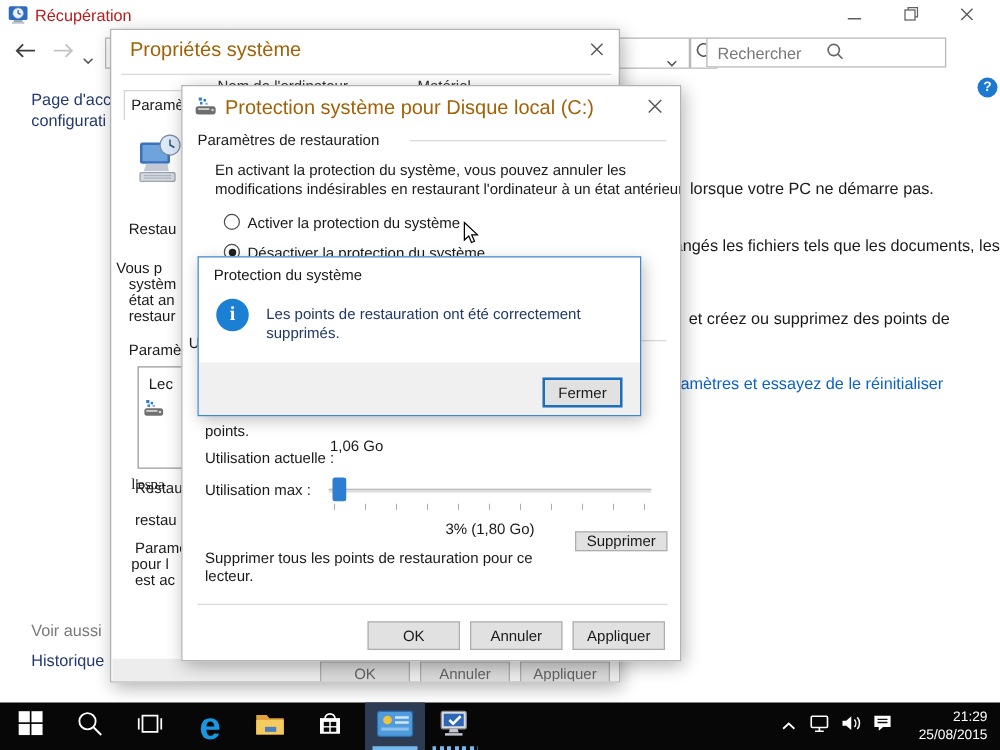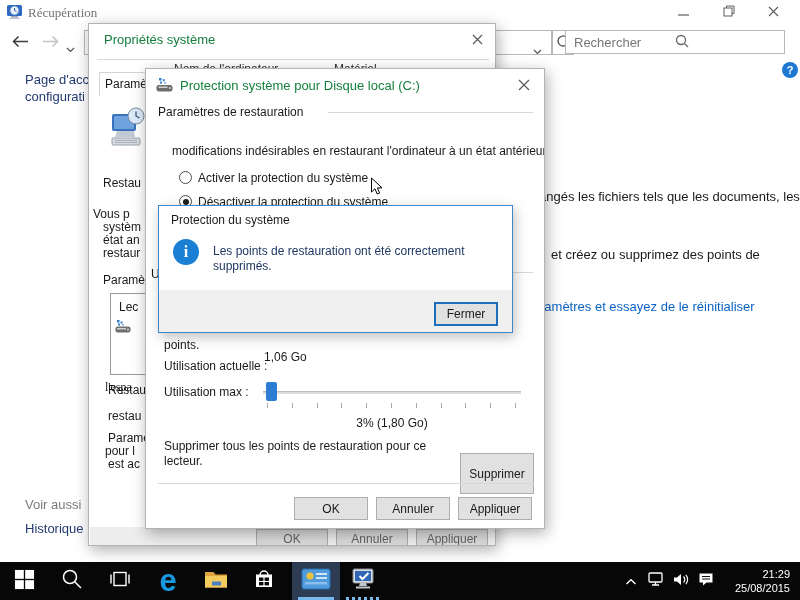--- a/index.html
+++ b/index.html
@@ -6,21 +6,21 @@
   *{box-sizing:border-box;}
   #screen{position:relative;width:800px;height:600px;background:#fff;overflow:hidden;
           font-family:"Liberation Sans",sans-serif;cursor:default;}
   .ab{position:absolute;}
   .tx{position:absolute;white-space:nowrap;font-size:12px;line-height:15px;color:#1a1a1a;}
   .tx13{font-size:13px;line-height:17px;}
   .navlink{color:#223a70;}
   .bluelink{color:#0b63c5;}
   .dlg{position:absolute;background:#fff;border:1px solid #b3b3b3;
        box-shadow:2px 4px 14px rgba(0,0,0,.32);overflow:hidden;}
-  .dlgtitle{position:absolute;white-space:nowrap;font-size:13px;color:#15803d;}
+  .dlgtitle{position:absolute;white-space:nowrap;font-size:16px;color:#a16207;}
   .closebox{position:absolute;width:24px;height:20px;display:flex;align-items:center;justify-content:center;}
   .btn{position:absolute;display:flex;align-items:center;justify-content:center;
        background:#e1e1e1;border:1px solid #adadad;font-size:12px;color:#1a1a1a;}
   .btn-dim{background:#d6d6d6;border-color:#9f9f9f;color:#4a4a4a;opacity:.85;}
   .radio{position:absolute;width:13px;height:13px;border:1px solid #4c4c4c;border-radius:50%;
          background:#fff;display:flex;align-items:center;justify-content:center;}
   .radio.on::after{content:"";width:6px;height:6px;border-radius:50%;background:#1f1f1f;}
   .hline{position:absolute;height:1px;background:#d8d8d8;}
   .capbtn{position:absolute;width:30px;height:22px;display:flex;align-items:center;justify-content:center;}
   .searchbox{position:absolute;border:1px solid #b8b8b8;background:#fff;display:flex;
@@ -59,21 +59,21 @@
 
     <span class="ab" style="left:6px;top:4px;">
       <svg width="18" height="16" viewBox="0 0 18 16">
           <rect x="1" y="1" width="15" height="11" rx="1.5" fill="#2e6bc0"></rect>
           <circle cx="8.5" cy="6.5" r="4.2" fill="#eaf2fb" stroke="#88a8cc" stroke-width="0.5"></circle>
           <path d="M8.5 4 V6.5 L10.5 7.5" stroke="#2a5d9e" fill="none" stroke-width="1"></path>
           <rect x="5" y="12" width="7" height="1.6" fill="#9aa7b8"></rect>
           <rect x="3.5" y="13.6" width="10" height="1.4" fill="#b9c4d2"></rect>
         </svg>
     </span>
-    <span class="tx tx13" style="left:28px;top:4px;color:#737373;font-family:Liberation Serif, serif;">Récupération</span>
+    <span class="tx tx13" style="left:28px;top:4px;color:#b91c1c;">Récupération</span>
 
     <span class="capbtn" style="left:668px;top:0;">
       <svg width="11" height="11">
           <path d="M0 9 H11" stroke="#5f5f5f" stroke-width="1.2"></path>
         </svg>
     </span>
     <span class="capbtn" style="left:714px;top:0;">
       <svg width="12" height="12" viewBox="0 0 12 12">
           <rect x="1" y="3" width="8" height="8" fill="none" stroke="#5f5f5f"></rect>
           <path d="M3.5 3 V1 H11 V8.5 H9" fill="none" stroke="#5f5f5f"></path>
@@ -110,37 +110,38 @@
     </div>
     <div class="ab" style="left:552px;top:30px;width:22px;height:25px;border:1px solid #b8b8b8;display:flex;align-items:center;justify-content:center;">
       <span>
         <svg width="14" height="14" viewBox="0 0 14 14">
             <path d="M12 7 a5 5 0 1 1 -1.6 -3.7" stroke="#555" fill="none" stroke-width="1.3"></path>
             <path d="M12.5 1 V4.5 H9" stroke="#555" fill="none" stroke-width="1.3"></path>
           </svg>
       </span>
     </div>
 
-    <div class="searchbox" style="left:565px;top:30px;width:220px;height:24px;">
+    <div class="searchbox" style="left:565px;top:30px;width:192px;height:24px;">
       <span>Rechercher</span>
       <span>
         <svg width="14" height="14">
             <circle cx="6" cy="6" r="4.5" stroke="#666" fill="none" stroke-width="1.3"></circle>
             <path d="M9.5 9.5 L13 13" stroke="#666" stroke-width="1.3"></path>
           </svg>
       </span>
     </div>
 
     <span class="helpdot" style="left:782px;top:62px;">?</span>
 
     <span class="tx tx13 navlink" style="left:25px;top:71px;">Page d'acc</span>
     <span class="tx tx13 navlink" style="left:25px;top:88px;">configurati</span>
     <span class="tx tx13" style="left:25px;top:496px;color:#7a7a7a;">Voir aussi</span>
     <span class="tx tx13 navlink" style="left:25px;top:520px;">Historique</span>
 
+    <span class="tx tx13" style="left:552px;top:142px;">lorsque votre PC ne démarre pas.</span>
     <span class="tx tx13" style="left:539px;top:188px;">angés les fichiers tels que les documents, les</span>
     <span class="tx tx13" style="left:551px;top:246px;">et créez ou supprimez des points de</span>
     <span class="tx tx13 bluelink" style="left:540px;top:298px;">ramètres et essayez de le réinitialiser</span>
   </div>
 
   <div class="dlg" style="left:88px;top:23px;width:408px;height:523px;z-index:10;">
     <span class="dlgtitle" style="left:15px;top:8px;">Propriétés système</span>
     <span class="closebox" style="left:376px;top:5px;">
       <svg width="11" height="11">
           <path d="M1 1 L10 10 M10 1 L1 10" stroke="#5a5a5a" stroke-width="1.2"></path>
@@ -226,20 +227,21 @@
     <span class="dlgtitle" style="left:34px;top:9px;">Protection système pour Disque local (C:)</span>
     <span class="closebox" style="left:366px;top:6px;">
       <svg width="12" height="12">
           <path d="M1 1 L11 11 M11 1 L1 11" stroke="#5a5a5a" stroke-width="1.2"></path>
         </svg>
     </span>
 
     <span class="tx" style="left:12px;top:36px;">Paramètres de restauration</span>
     <div class="hline" style="left:182px;top:43px;width:205px;"></div>
 
+    <span class="tx" style="left:26px;top:60px;">En activant la protection du système, vous pouvez annuler les</span>
     <span class="tx" style="left:26px;top:75px;">modifications indésirables en restaurant l'ordinateur à un état antérieur.</span>
 
     <span class="radio" style="left:33px;top:102px;"></span>
     <span class="tx" style="left:52px;top:102px;">Activer la protection du système</span>
 
     <span class="radio on" style="left:33px;top:126px;"></span>
     <span class="tx" style="left:52px;top:126px;">Désactiver la protection du système</span>
 
     <span class="tx" style="left:5px;top:198px;">U</span>
     <div class="hline" style="left:182px;top:203px;width:205px;"></div>
@@ -249,21 +251,21 @@
     <span class="tx" style="left:118px;top:281px;">1,06 Go</span>
 
     <span class="tx" style="left:18px;top:316px;">Utilisation max :</span>
     <div class="slider-track" style="left:117px;top:322px;width:258px;"></div>
     <div class="slider-thumb" style="left:120px;top:313px;"></div>
     <div class="ticks" style="left:121px;top:334px;width:250px;"></div>
     <div class="tx" style="left:117px;top:347px;width:258px;text-align:center;">3% (1,80 Go)</div>
 
     <span class="tx" style="left:18px;top:370px;">Supprimer tous les points de restauration pour ce</span>
     <span class="tx" style="left:18px;top:385px;">lecteur.</span>
-    <div class="btn" style="left:314px;top:384px;width:74px;height:41px;">
+    <div class="btn" style="left:314px;top:356px;width:74px;height:16px;">
       <span>Supprimer</span>
     </div>
 
     <div class="hline" style="left:12px;top:414px;width:376px;"></div>
     <div class="btn" style="left:148px;top:428px;width:74px;height:23px;">
       <span>OK</span>
     </div>
     <div class="btn" style="left:230px;top:428px;width:74px;height:23px;">
       <span>Annuler</span>
     </div>

